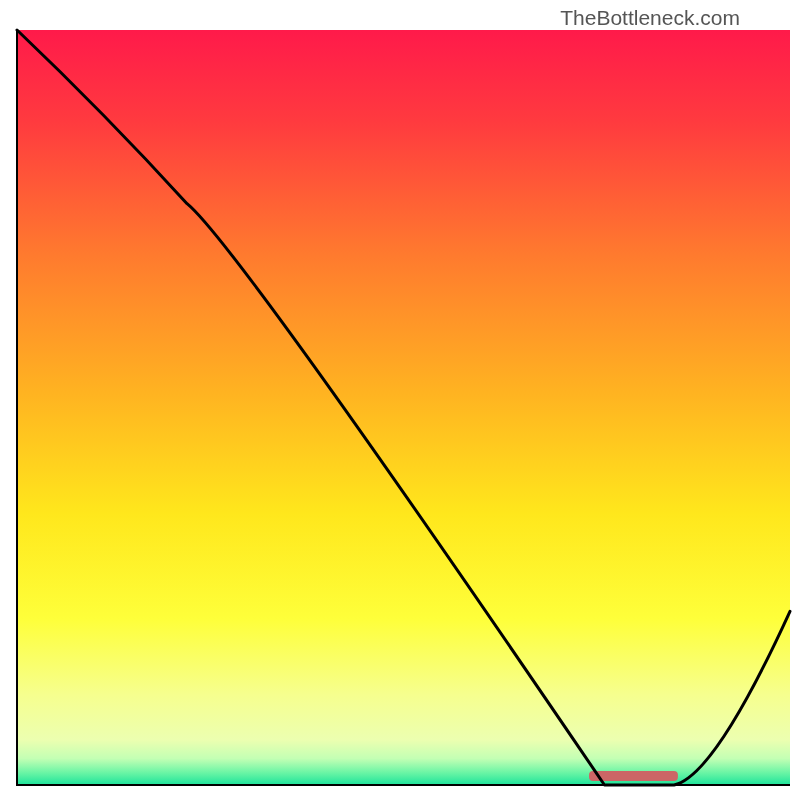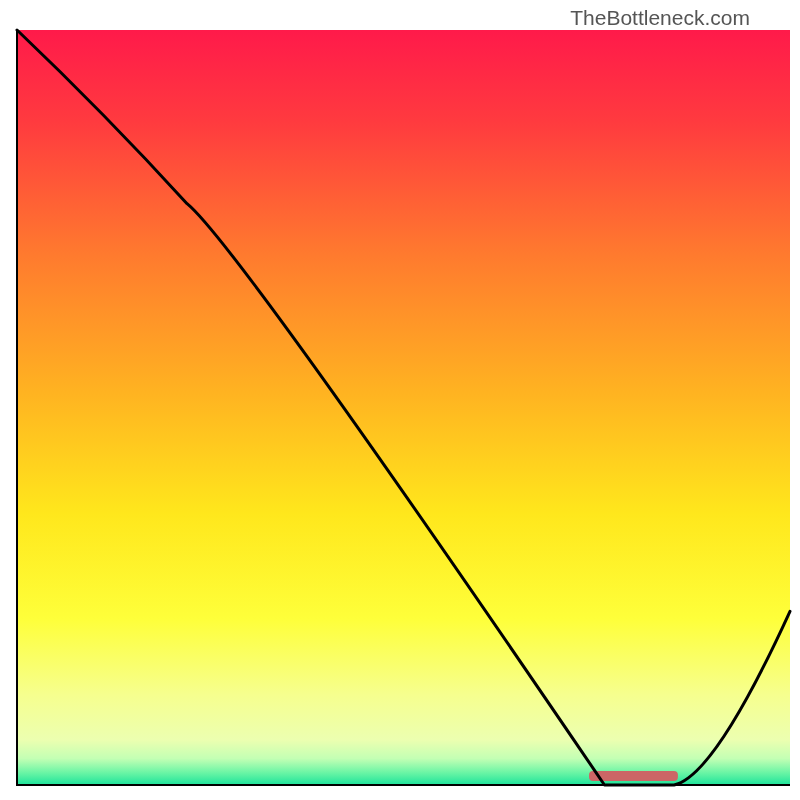--- a/index.html
+++ b/index.html
@@ -8,21 +8,20 @@
     width: 800px;
     height: 800px;
     overflow: hidden;
     font-family: Arial, sans-serif;
     background: #fff;
   }
   .chart-container {
     position: relative;
     width: 752px;
     height: 800px;
-    padding-left: 10px;
   }
   .watermark {
     position: absolute;
     top: 6px;
     right: 12px;
     color: #555;
     font-size: 21px;
     z-index: 3;
   }
   svg.plot {

